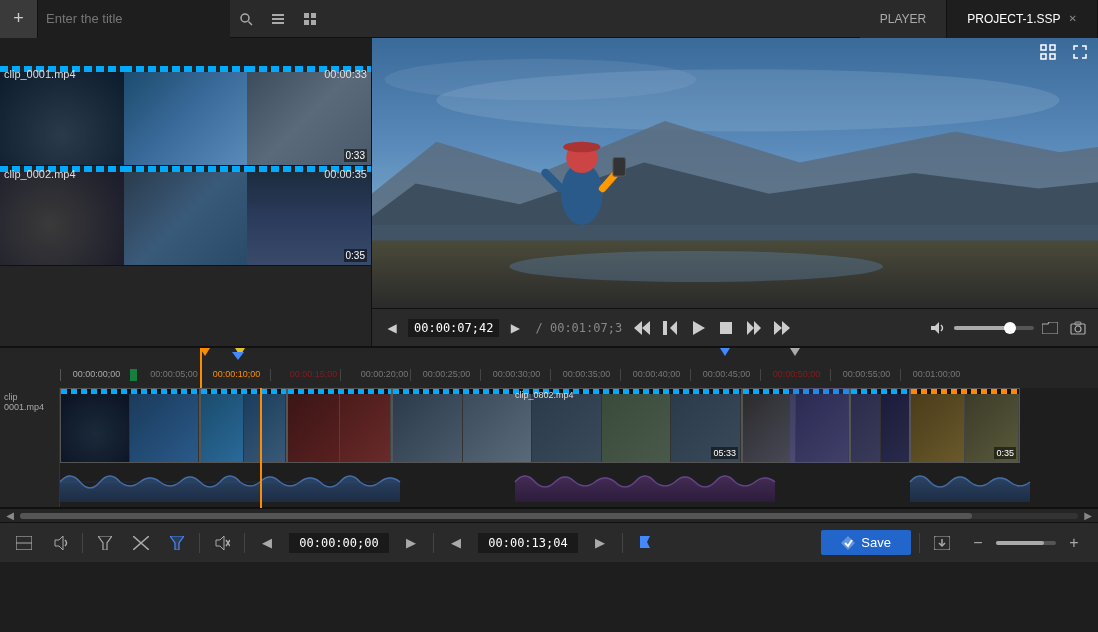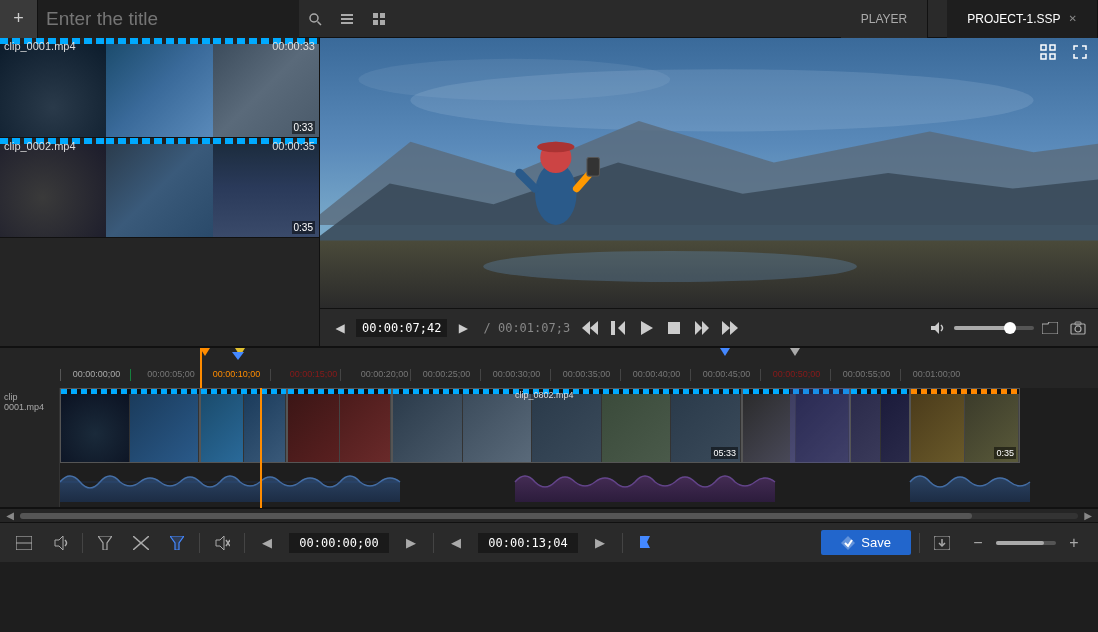--- a/index.html
+++ b/index.html
@@ -32,21 +32,21 @@
       font-size: 18px;
       color: #ccc;
       border-right: 1px solid #111;
     }
     .title-input {
       flex: 0 0 160px;
       height: 38px;
       background: #1e1e1e;
       border: none;
       color: #84cc16;
-      font-size: 19px;
+      font-size: 13px;
       padding: 0 8px;
       outline: none;
     }
     .search-icon-btn {
       width: 32px;
       height: 38px;
       display: flex;
       align-items: center;
       justify-content: center;
       cursor: pointer;
@@ -59,21 +59,20 @@
       display: flex;
       align-items: center;
       justify-content: center;
       cursor: pointer;
       color: #aaa;
     }
     .tab-spacer { flex: 1; }
     .tabs {
       display: flex;
       height: 40px;
-      gap: 19px;
     }
     .tab {
       padding: 0 20px;
       display: flex;
       align-items: center;
       font-size: 12px;
       cursor: pointer;
       background: #2a2a2a;
       color: #aaa;
       border-right: 1px solid #111;
@@ -91,24 +90,25 @@
     }
 
     
     .main-content {
       display: flex;
       height: 308px;
     }
 
     
     .left-panel {
-      width: 320px;
+      width: 372px;
       background: #252525;
       border-right: 1px solid #111;
       overflow: hidden;
+      margin-top: 28px;
     }
     .clip-item {
       position: relative;
       height: 100px;
       border-bottom: 1px solid #111;
       cursor: pointer;
     }
     .clip-label {
       position: absolute;
       top: 2px;
@@ -665,21 +665,21 @@
 
     <div class="ruler-top-markers">
       <div class="r-marker orange" style="left: 140px;"></div>
       <div class="r-marker yellow" style="left: 175px;"></div>
       <div class="r-marker blue-m" style="left: 660px;"></div>
       <div class="r-marker" style="left: 730px;"></div>
     </div>
 
     <div style="position:absolute; top:14px; left:60px; right:0; display:flex; height:26px; align-items:center;">
       <div class="ruler-tick" style="color:#aaa; font-size:9px; flex:0 0 70px; border-left:1px solid #555; padding-left:2px;">00:00:00;00</div>
-      <div class="ruler-tick" style="flex:0 0 70px; border-left:1px solid #15803d; padding-left:11px;">00:00:05;00</div>
+      <div class="ruler-tick" style="flex:0 0 70px; border-left:7px solid #15803d; padding-left:11px;">00:00:05;00</div>
       <div class="ruler-tick" style="flex:0 0 70px; border-left:1px solid #444; padding-left:2px; color:#ff8c00;">00:00:10;00</div>
       <div class="ruler-tick" style="flex:0 0 70px; border-left:1px solid #444; padding-left:16px; color:#8a1a1a;">00:00:15;00</div>
       <div class="ruler-tick" style="flex:0 0 70px; border-left:1px solid #444; padding-left:18px;">00:00:20;00</div>
       <div class="ruler-tick" style="flex:0 0 70px; border-left:1px solid #444; padding-left:2px;">00:00:25;00</div>
       <div class="ruler-tick" style="flex:0 0 70px; border-left:1px solid #444; padding-left:2px;">00:00:30;00</div>
       <div class="ruler-tick" style="flex:0 0 70px; border-left:1px solid #444; padding-left:2px;">00:00:35;00</div>
       <div class="ruler-tick" style="flex:0 0 70px; border-left:1px solid #444; padding-left:2px;">00:00:40;00</div>
       <div class="ruler-tick" style="flex:0 0 70px; border-left:1px solid #444; padding-left:2px;">00:00:45;00</div>
       <div class="ruler-tick" style="flex:0 0 70px; border-left:1px solid #444; padding-left:2px; color:#8a1a1a;">00:00:50;00</div>
       <div class="ruler-tick" style="flex:0 0 70px; border-left:1px solid #444; padding-left:2px;">00:00:55;00</div>

